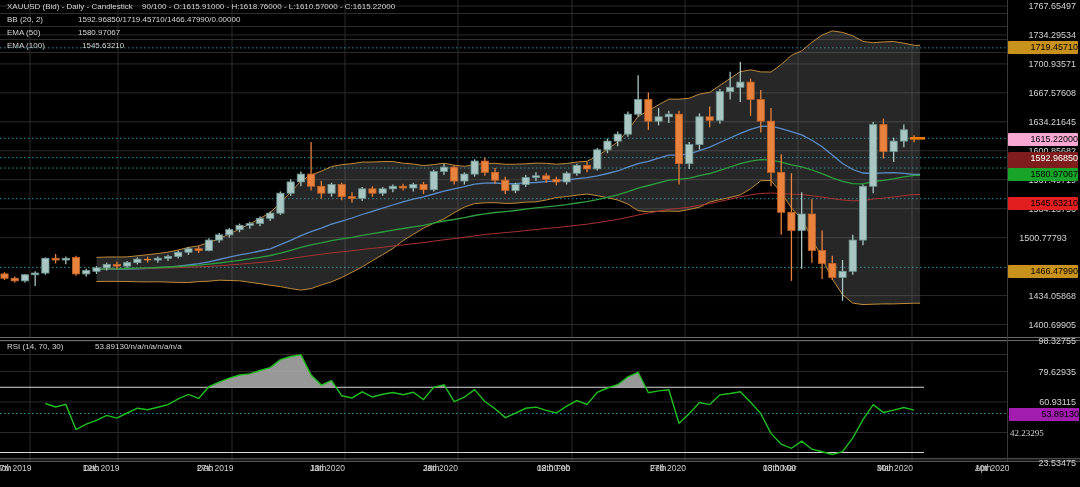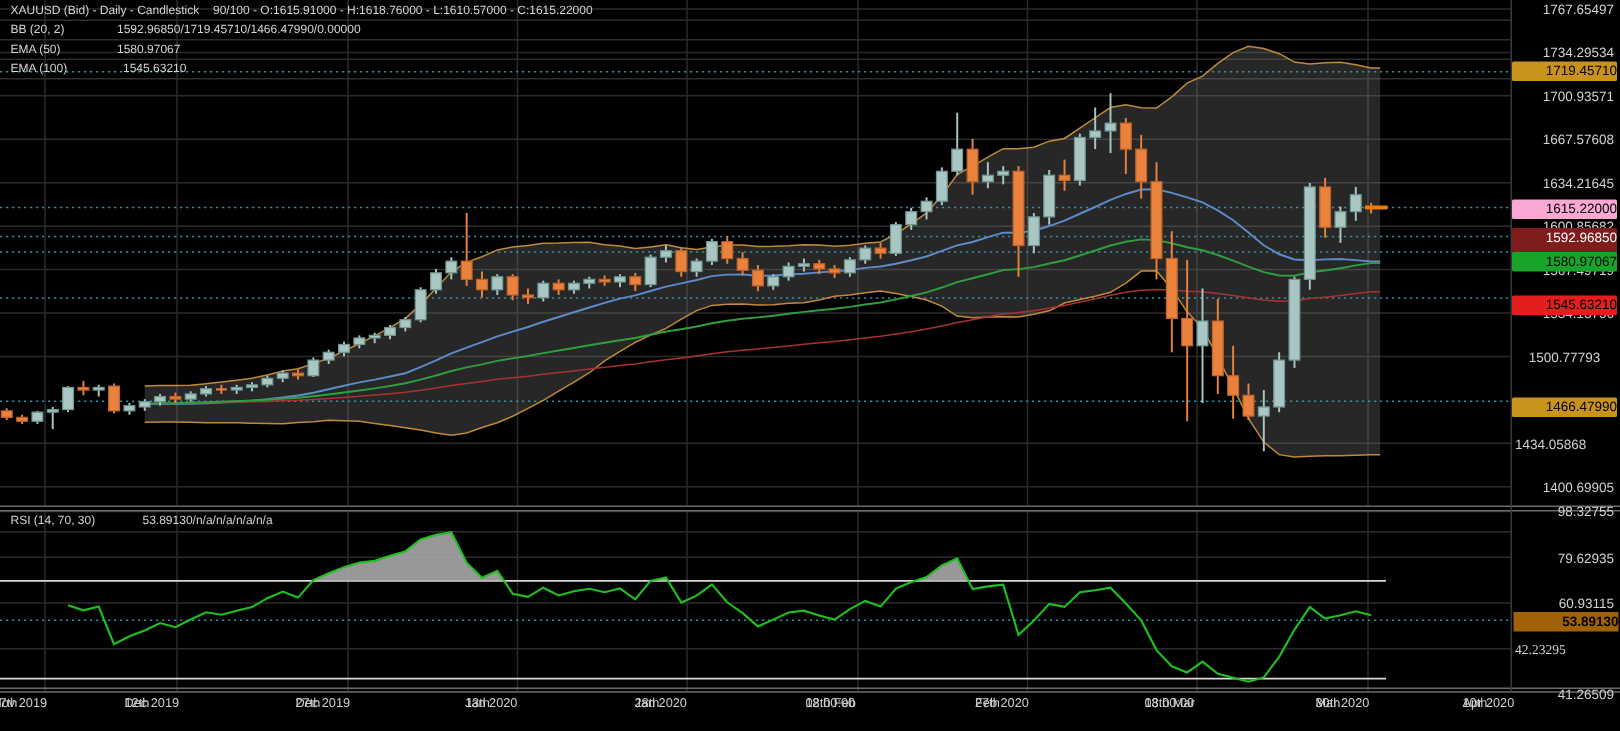--- a/index.html
+++ b/index.html
@@ -280,34 +280,34 @@
   <div id="labels">
       <div class="tick" style="left: 1010px; width: 66px; top: 1px; text-align: right;">1767.65497</div>
       <div class="tick" style="left: 1010px; width: 66px; top: 29.9562px; text-align: right;">1734.29534</div>
       <div class="tick" style="left: 1010px; width: 66px; top: 58.9123px; text-align: right;">1700.93571</div>
       <div class="tick" style="left: 1010px; width: 66px; top: 87.8685px; text-align: right;">1667.57608</div>
       <div class="tick" style="left: 1010px; width: 66px; top: 116.825px; text-align: right;">1634.21645</div>
       <div class="tick" style="left: 1010px; width: 66px; top: 145.781px; text-align: right;">1600.85682</div>
       <div class="tick" style="left: 1010px; width: 66px; top: 174.737px; text-align: right;">1567.49719</div>
       <div class="tick" style="left: 1010px; width: 66px; top: 203.693px; text-align: right;">1534.13756</div>
       <div class="tick" style="left: 1010px; width: 66px; top: 232.649px; text-align: center;">1500.77793</div>
-      <div class="tick" style="left: 1010px; width: 66px; top: 290.562px; text-align: left;">1434.05868</div>
+      <div class="tick" style="left: 1010px; width: 66px; top: 290.562px; text-align: right;">1434.05868</div>
       <div class="tick" style="left: 1010px; width: 66px; top: 319.518px; text-align: right;">1400.69905</div>
       <div class="pricebox" style="left: 1008px; width: 70px; top: 41.3358px; height: 13px; line-height: 13px; background: rgb(201, 146, 28); color: rgb(0, 0, 0);">1719.45710</div>
       <div class="pricebox" style="left: 1008px; width: 70px; top: 132.814px; height: 13px; line-height: 13px; background: #f9a8d4; color: rgb(0, 0, 0);">1615.22000</div>
       <div class="pricebox" style="left: 1008px; width: 70px; top: 152.128px; height: 28px; line-height: 13px; background: #7f1d1d; color: rgb(255, 255, 255);">1592.96850</div>
       <div class="pricebox" style="left: 1008px; width: 70px; top: 167.542px; height: 13px; line-height: 13px; background: rgb(24, 164, 40); color: rgb(0, 0, 0);">1580.97067</div>
       <div class="pricebox" style="left: 1008px; width: 70px; top: 197.216px; height: 13px; line-height: 13px; background: rgb(227, 30, 30); color: rgb(0, 0, 0);">1545.63210</div>
       <div class="pricebox" style="left: 1008px; width: 70px; top: 264.92px; height: 13px; line-height: 13px; background: rgb(201, 146, 28); color: rgb(0, 0, 0);">1466.47990</div>
       <div class="tick" style="left: 1010px; width: 66px; top: 336px; text-align: right;">98.32755</div>
       <div class="tick" style="left: 1010px; width: 66px; top: 366.501px; text-align: right;">79.62935</div>
       <div class="tick" style="left: 1010px; width: 66px; top: 397.001px; text-align: right;">60.93115</div>
       <div class="tick" style="left: 1010px; width: 66px; top: 427.502px; text-align: left; font-family: Liberation Serif, serif;">42.23295</div>
-      <div class="tick" style="left: 1010px; width: 66px; top: 458.002px; text-align: right;">41.26509</div>
-      <div class="pricebox" style="left: 1008px; width: 70px; top: 406.984px; height: 13px; line-height: 13px; background: #a16207; color: rgb(0, 0, 0); border: 1px solid rgb(0, 0, 0); font-weight: bold;">53.89130</div>
+      <div class="tick" style="left: 1010px; width: 66px; top: 458.002px; text-align: right;">23.53475</div>
+      <div class="pricebox" style="left: 1008px; width: 70px; top: 406.984px; height: 13px; line-height: 13px; background: #a21caf; color: rgb(0, 0, 0); border: 1px solid rgb(0, 0, 0);">53.89130</div>
       <div class="xlab" style="left: -5px; width: 70px; top: 464px;">
         <div>27th</div>
         <div>Nov 2019</div>
       </div>
       <div class="xlab" style="left: 83px; width: 70px; top: 464px;">
         <div>12th</div>
         <div>Dec 2019</div>
       </div>
       <div class="xlab" style="left: 197px; width: 70px; top: 464px;">
         <div>27th</div>

